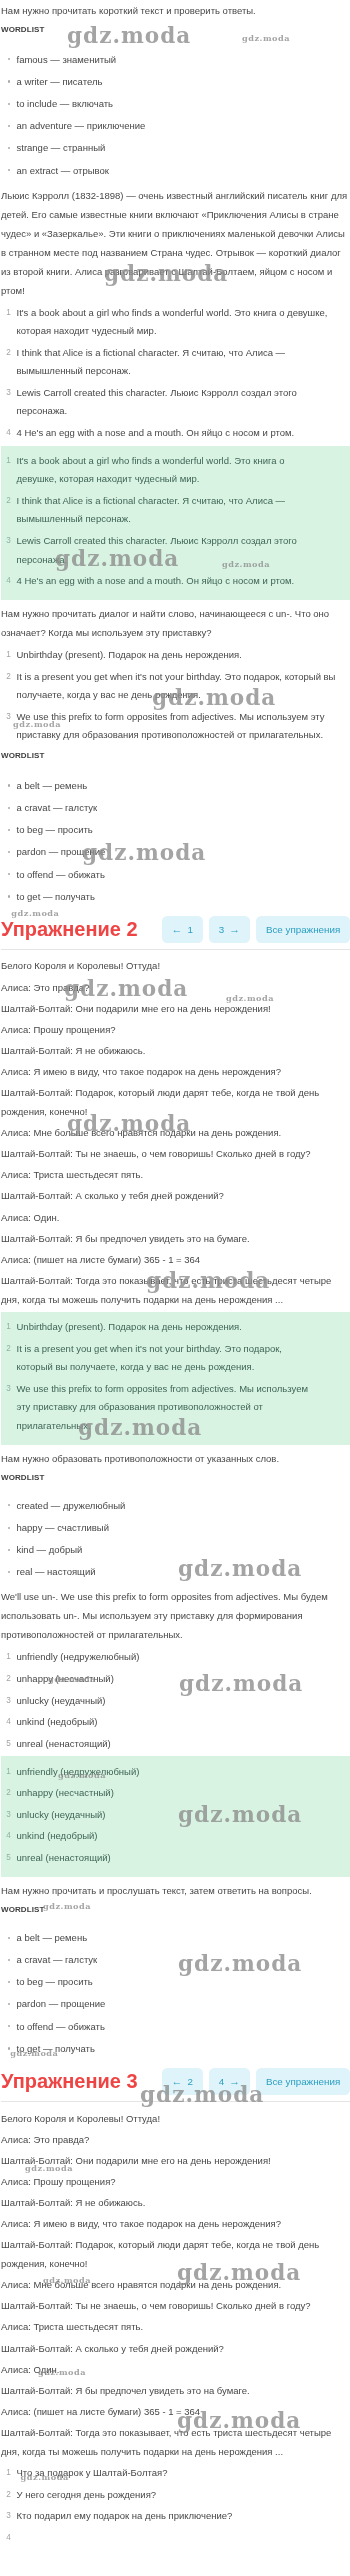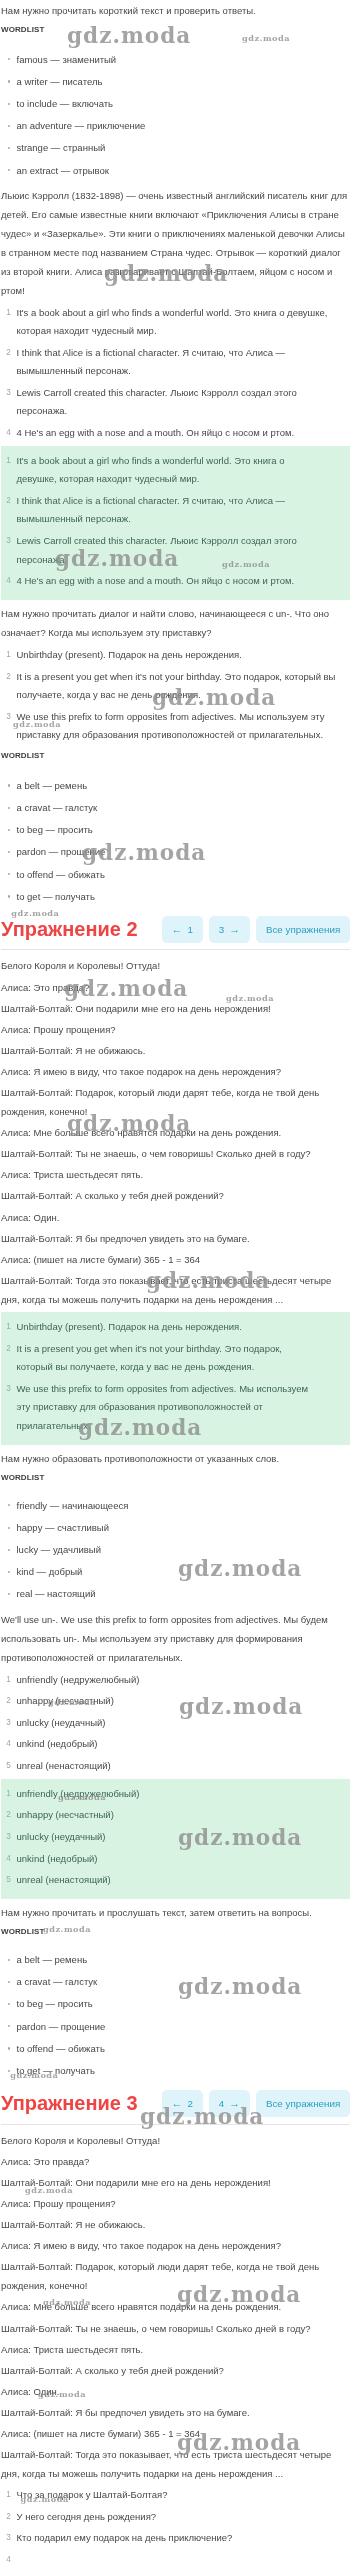--- a/index.html
+++ b/index.html
@@ -210,25 +210,24 @@
     <p class="text" style="margin-top:3.1px;margin-bottom:4px">Нам нужно образовать противоположности от указанных слов.</p>
 
     <div class="wlrow" style="margin:5.2px 0 15.5px">
       <span class="wl">WORDLIST</span>
     </div>
 
     <ul class="blist">
 
       <i class="wm b" style="left:177px;top:57px">gdz.moda</i>
 
-        <li class="bitem"><span class="dot"></span><span>friendly — начинающееся</span></li>
+        <li class="bitem"><span class="dot"></span><span>created — дружелюбный</span></li>
 
         <li class="bitem"><span class="dot"></span><span>happy — счастливый</span></li>
 
-        <li class="bitem"><span class="dot"></span><span>lucky — удачливый</span></li>
 
         <li class="bitem"><span class="dot"></span><span>kind — добрый</span></li>
 
         <li class="bitem"><span class="dot"></span><span>real — настоящий</span></li>
       </ul>
 
     <p class="text" style="margin-top:2.1px">We'll use un-. We use this prefix to form opposites from adjectives. Мы будем использовать un-. Мы используем эту приставку для формирования противоположностей от прилагательных.</p>
 
     <ol class="nlist">
 

